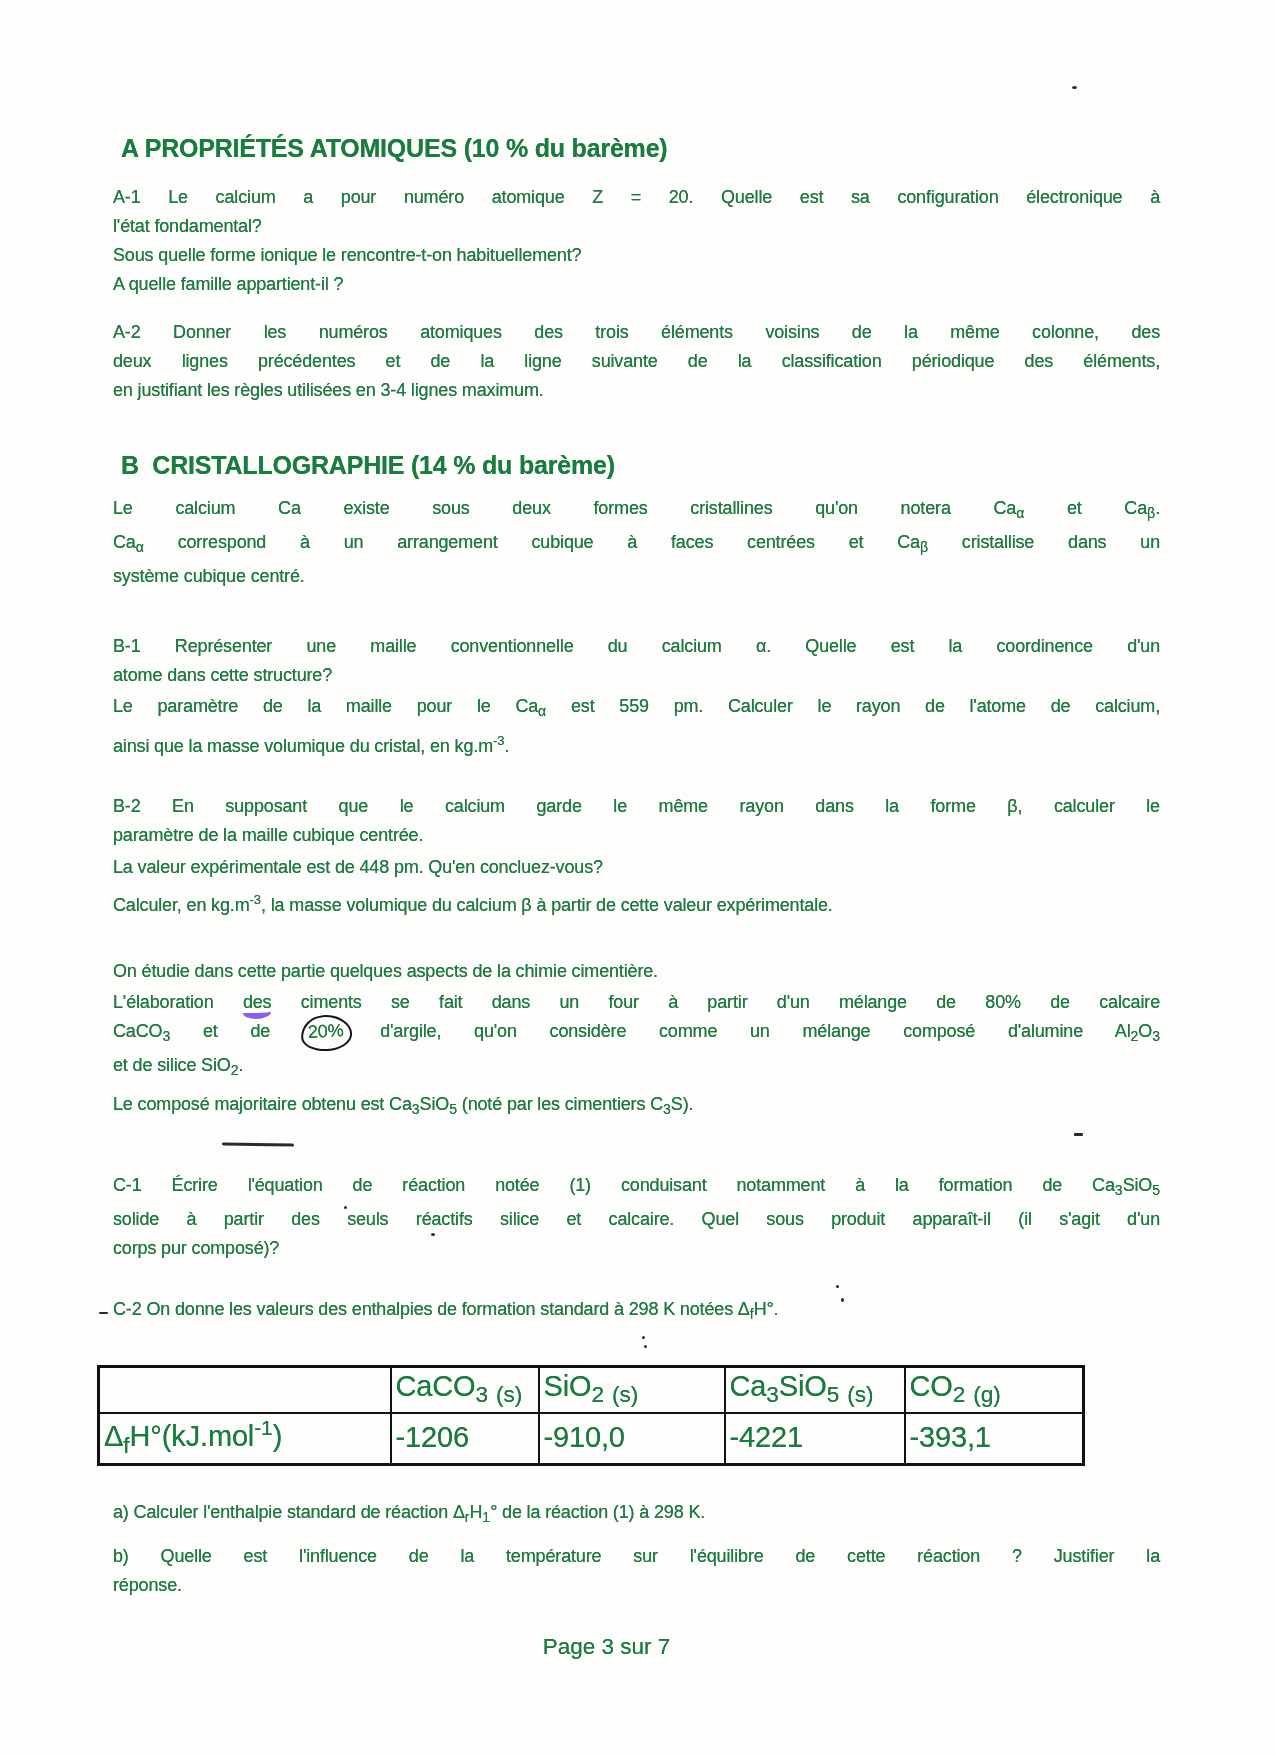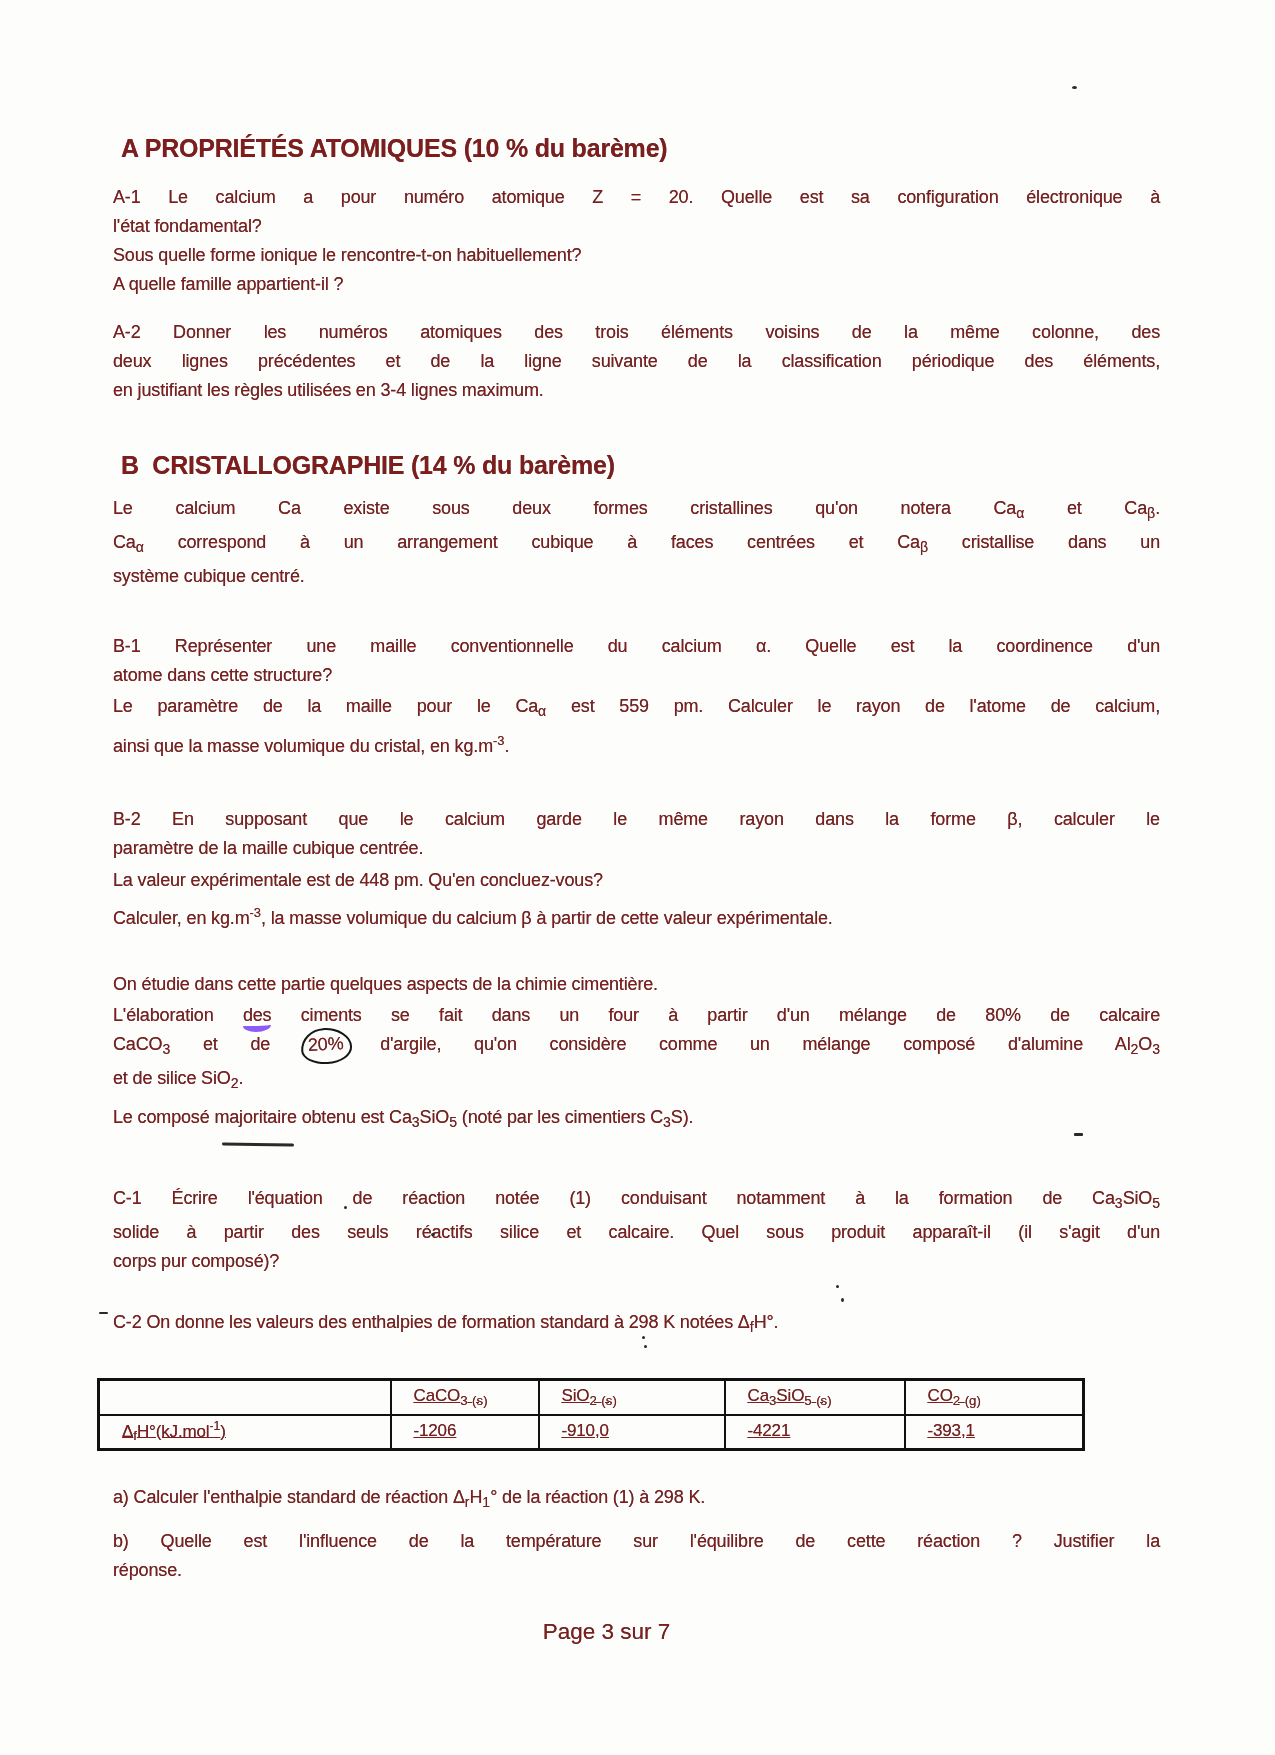--- a/index.html
+++ b/index.html
@@ -2,21 +2,21 @@
 <html><head>
 <meta charset="utf-8">
 <style>
   * { margin:0; padding:0; box-sizing:border-box; }
   html,body { background:#ffffff; }
   .page {
     position:relative;
     width:1275px; height:1755px;
     background:#fdfdfc;
     font-family:"Liberation Sans", sans-serif;
-    color:#7f1d1d;
+    color:#15803d;
     padding:133px 115px 0 113px;
     overflow:hidden;
     text-shadow:0 0 0.4px rgba(10,10,10,0.65);
   }
   .h {
     font-weight:bold;
     font-size:25px;
     line-height:30px;
     letter-spacing:-0.2px;
     padding-left:8px;
@@ -31,21 +31,21 @@
   .line.j {
     white-space:normal;
     text-align:justify;
     text-align-last:justify;
     text-justify:inter-word;
   }
   sub { font-size:0.78em; vertical-align:-0.28em; letter-spacing:0; }
   sup { font-size:0.72em; vertical-align:0.55em; letter-spacing:0; }
 
   .mt2{margin-top:2px}.mt3{margin-top:3px}.mt5{margin-top:5px}.mt10{margin-top:10px}
-  .mt19{margin-top:19px}.mt20{margin-top:20px}.mt30{margin-top:14px}.mt31{margin-top:44px}
+  .mt19{margin-top:19px}.mt20{margin-top:20px}.mt30{margin-top:14px}.mt31{margin-top:31px}
   .mt32{margin-top:32px}.mt36{margin-top:36px}.mt37{margin-top:37px}.mt41{margin-top:41px}
   .mt45{margin-top:45px}.mt47{margin-top:47px}.mt53{margin-top:53px}
 
   .pen-des {
     border-bottom:6px solid #8b5cf6;
     border-radius:0 0 70% 60% / 0 0 10px 8px;
     padding-bottom:1px;
   }
   .pen-circle {
     display:inline-block;
@@ -58,26 +58,25 @@
 
   .tbl {
     border-collapse:collapse;
     table-layout:fixed;
     width:985px;
     margin-left:-16px;
     border:3px solid #111;
   }
   .tbl td {
     border:2px solid #111;
-    font-size:17px;
+    font-size:29px;
     letter-spacing:-0.15px;
-    padding:2px 22px 4px;
+    padding:2px 4px 4px;
     white-space:nowrap;
     overflow:hidden;
-    text-decoration:underline;
   }
   .tbl tr.hdr td { height:36px; }
   .tbl tr.val td { height:34px; }
 
   .footer {
     text-align:center;
     font-size:22.5px;
     line-height:29px;
     position:relative;
     left:-30px;

